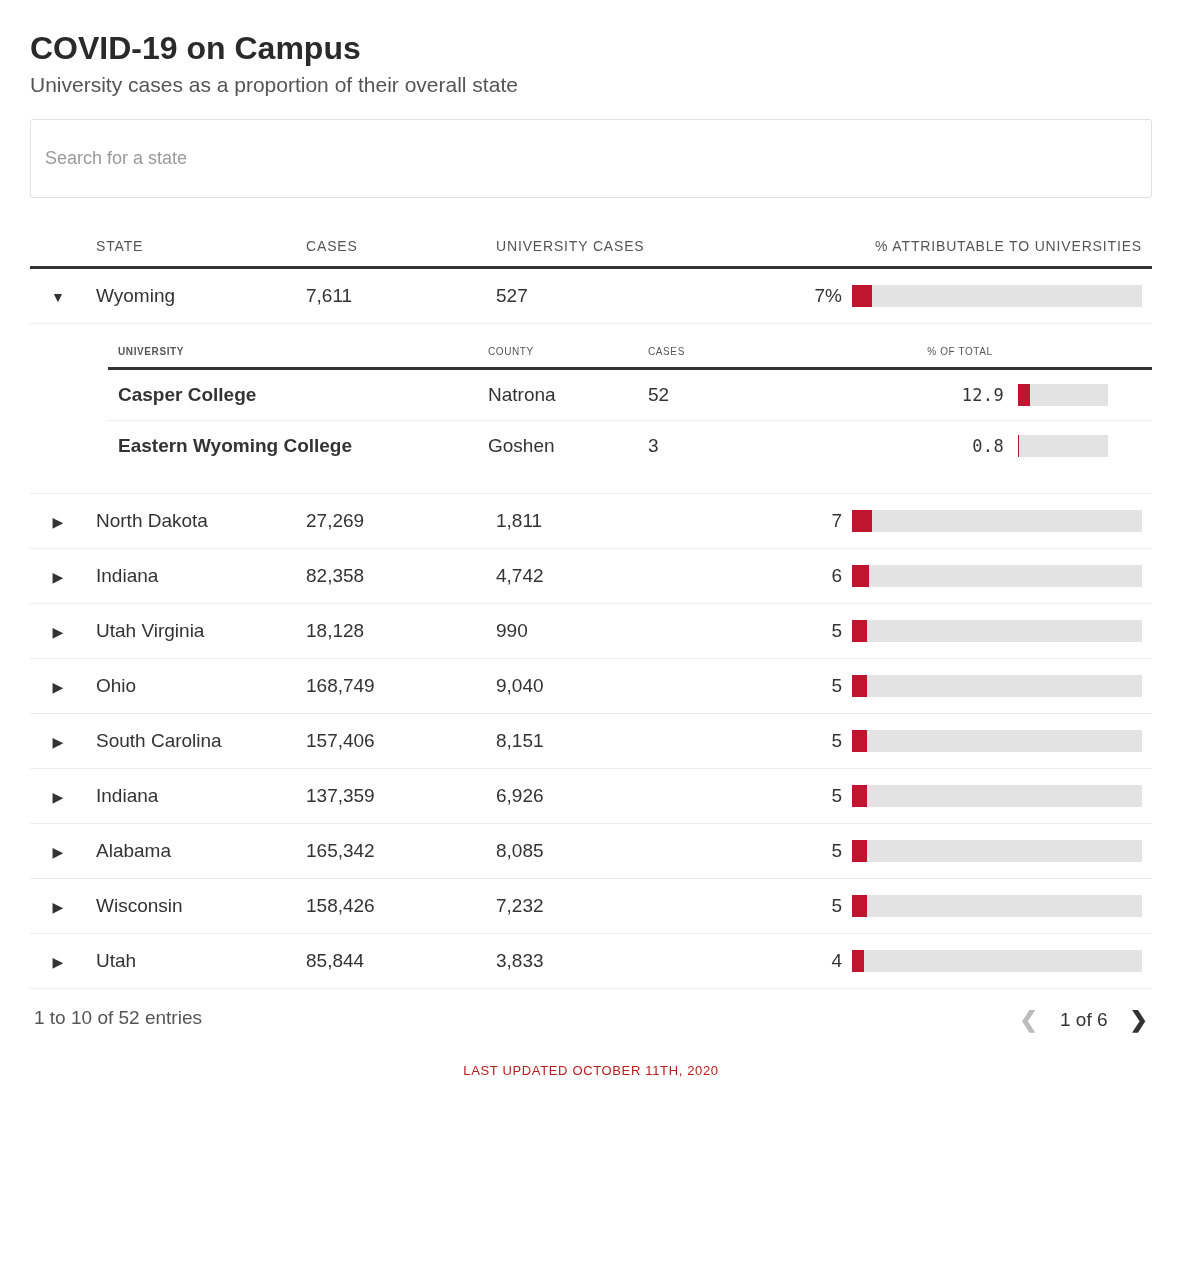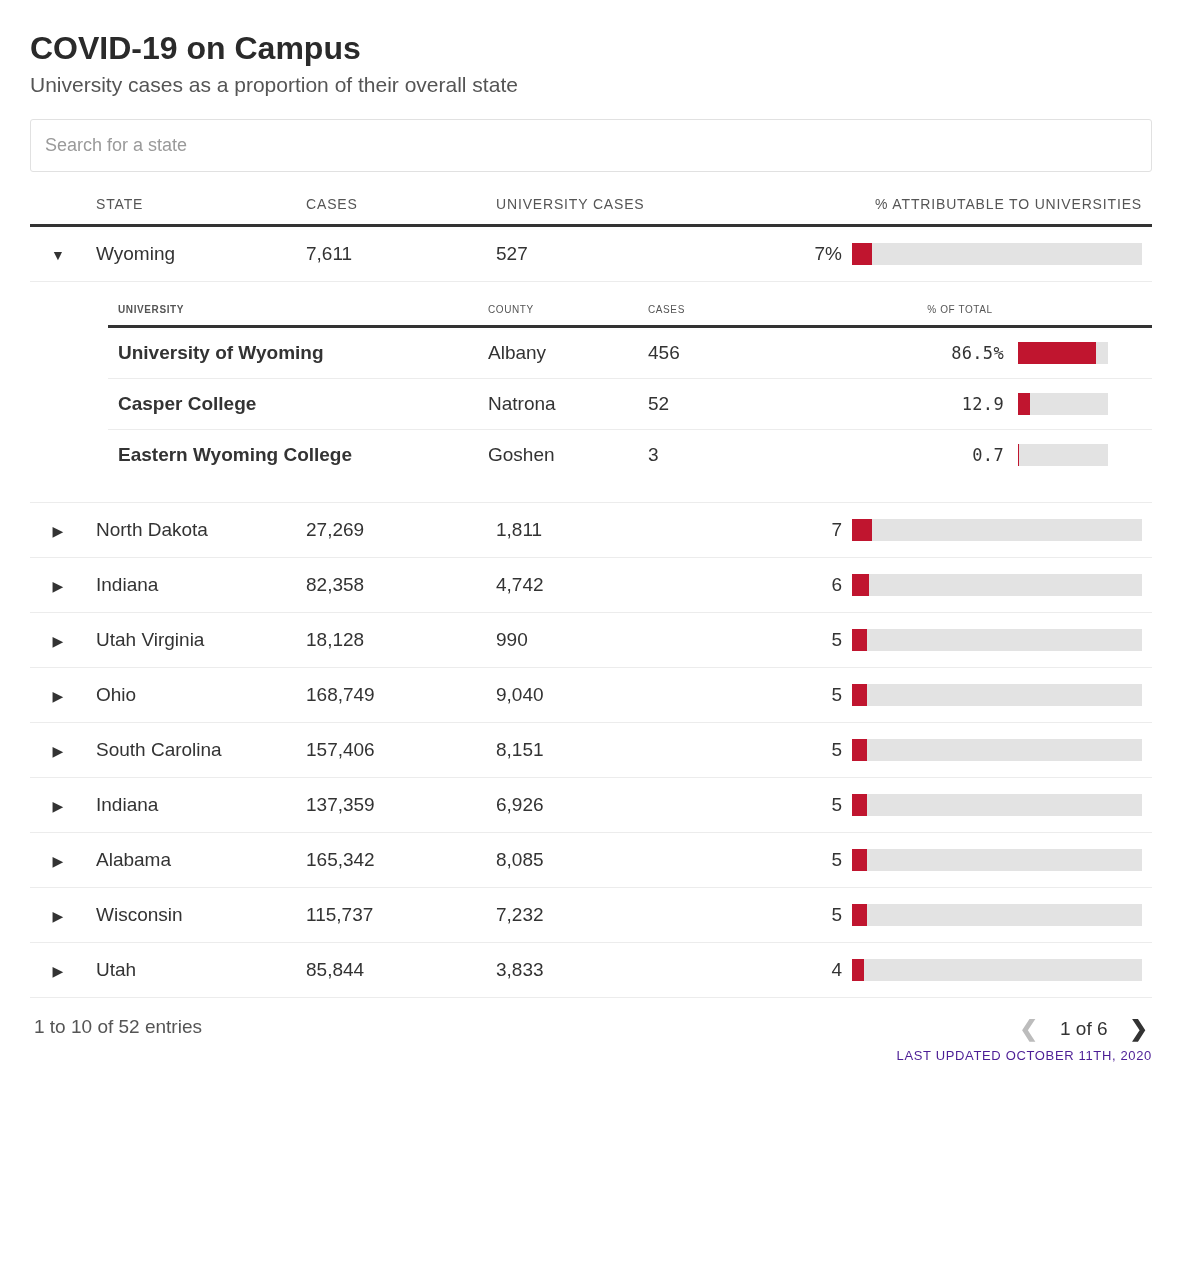--- a/index.html
+++ b/index.html
@@ -17,26 +17,26 @@
     margin: 0 0 6px 0;
     color: #2a2a2a;
   }
   .subtitle {
     font-size: 21px;
     color: #555;
     margin: 0 0 22px 0;
   }
   .search {
     width: 100%;
-    padding: 15px 14px;
+    padding: 28px 14px;
     font-size: 18px;
     border: 1px solid #e1e1e1;
     border-radius: 3px;
     color: #737373;
-    margin-bottom: 14px;
+    margin-bottom: 30px;
   }
   .search::placeholder { color: #9a9a9a; }
 
   
   .main-table { width: 100%; border-collapse: collapse; }
   .main-table thead th {
     text-align: left;
     font-size: 14px;
     letter-spacing: 0.06em;
     font-weight: 500;
@@ -159,25 +159,25 @@
   }
   .pager .chev {
     font-size: 22px;
     cursor: pointer;
     user-select: none;
     color: #333;
     font-weight: 700;
   }
   .pager .chev.disabled { color: #bcbcbc; cursor: default; }
   .updated {
-    text-align: right;
+    text-align: center;
     font-size: 13px;
     letter-spacing: 0.05em;
-    color: #4c1d95;
-    margin-top: 0;
+    color: #b91c1c;
+    margin-top: 24px;
     text-transform: uppercase;
   }
 </style>
 </head>
 <body>
 
 <div class="container">
   <h1 class="title">COVID-19 on Campus</h1>
   <div class="subtitle">University cases as a proportion of their overall state</div>
 
@@ -214,53 +214,40 @@
               <table class="detail-table">
                 <thead>
                   <tr>
                     <th class="dcol-univ">UNIVERSITY</th>
                     <th class="dcol-county">COUNTY</th>
                     <th class="dcol-cases">CASES</th>
                     <th class="dcol-pct">% OF TOTAL</th>
                   </tr>
                 </thead>
                 <tbody>
-                  <tr>
-                    <td class="dcol-univ">University of Wyoming</td>
-                    <td class="dcol-county">Albany</td>
-                    <td class="dcol-cases">456</td>
-                    <td class="dcol-pct">
-                      <div class="dpct-cell">
-                        <span class="dpct-label">86.5%</span>
-                        <span class="dbar-track">
-                          <span class="dbar-fill" style="width:86.50%"></span>
-                        </span>
-                      </div>
-                    </td>
-                  </tr>
                   <tr>
                     <td class="dcol-univ">Casper College</td>
                     <td class="dcol-county">Natrona</td>
                     <td class="dcol-cases">52</td>
                     <td class="dcol-pct">
                       <div class="dpct-cell">
                         <span class="dpct-label">12.9</span>
                         <span class="dbar-track">
                           <span class="dbar-fill" style="width:12.90%"></span>
                         </span>
                       </div>
                     </td>
                   </tr>
                   <tr>
                     <td class="dcol-univ">Eastern Wyoming College</td>
                     <td class="dcol-county">Goshen</td>
                     <td class="dcol-cases">3</td>
                     <td class="dcol-pct">
                       <div class="dpct-cell">
-                        <span class="dpct-label">0.7</span>
+                        <span class="dpct-label">0.8</span>
                         <span class="dbar-track">
                           <span class="dbar-fill" style="width:0.60%"></span>
                         </span>
                       </div>
                     </td>
                   </tr>
                 </tbody>
               </table>
             </div>
           </td>
@@ -359,21 +346,21 @@
               <span class="pct-label">5</span>
               <span class="bar-track">
                 <span class="bar-fill" style="width:5.00%"></span>
               </span>
             </div>
           </td>
         </tr>
         <tr class="state-row">
           <td class="col-expand"><span class="expander">▶</span></td>
           <td class="col-state">Wisconsin</td>
-          <td class="col-cases">115,737</td>
+          <td class="col-cases">158,426</td>
           <td class="col-ucases">7,232</td>
           <td class="col-pct">
             <div class="pct-cell">
               <span class="pct-label">5</span>
               <span class="bar-track">
                 <span class="bar-fill" style="width:5.00%"></span>
               </span>
             </div>
           </td>
         </tr>

